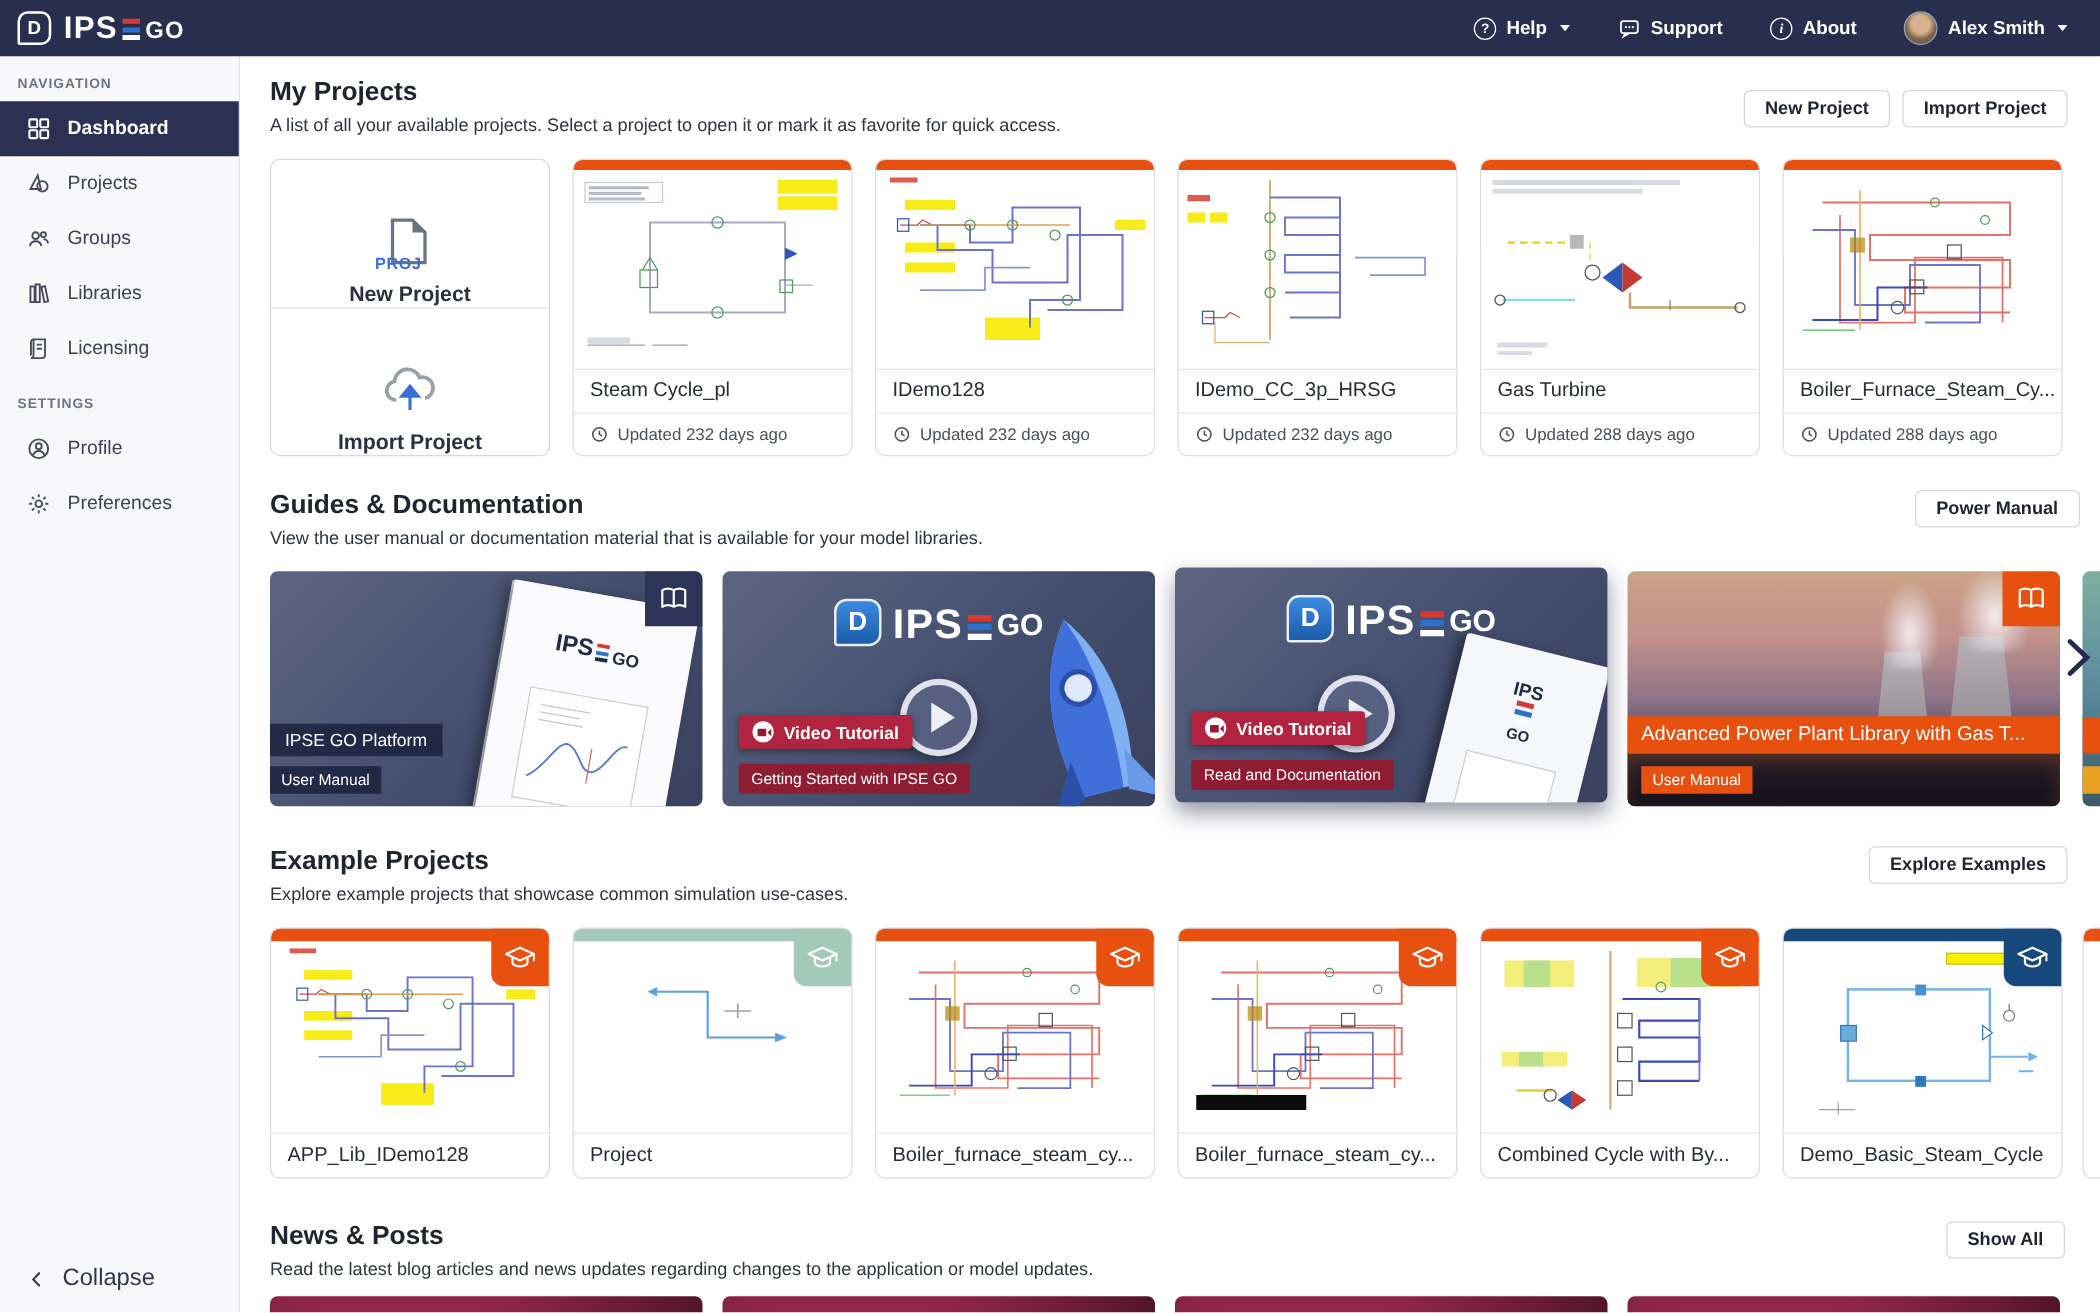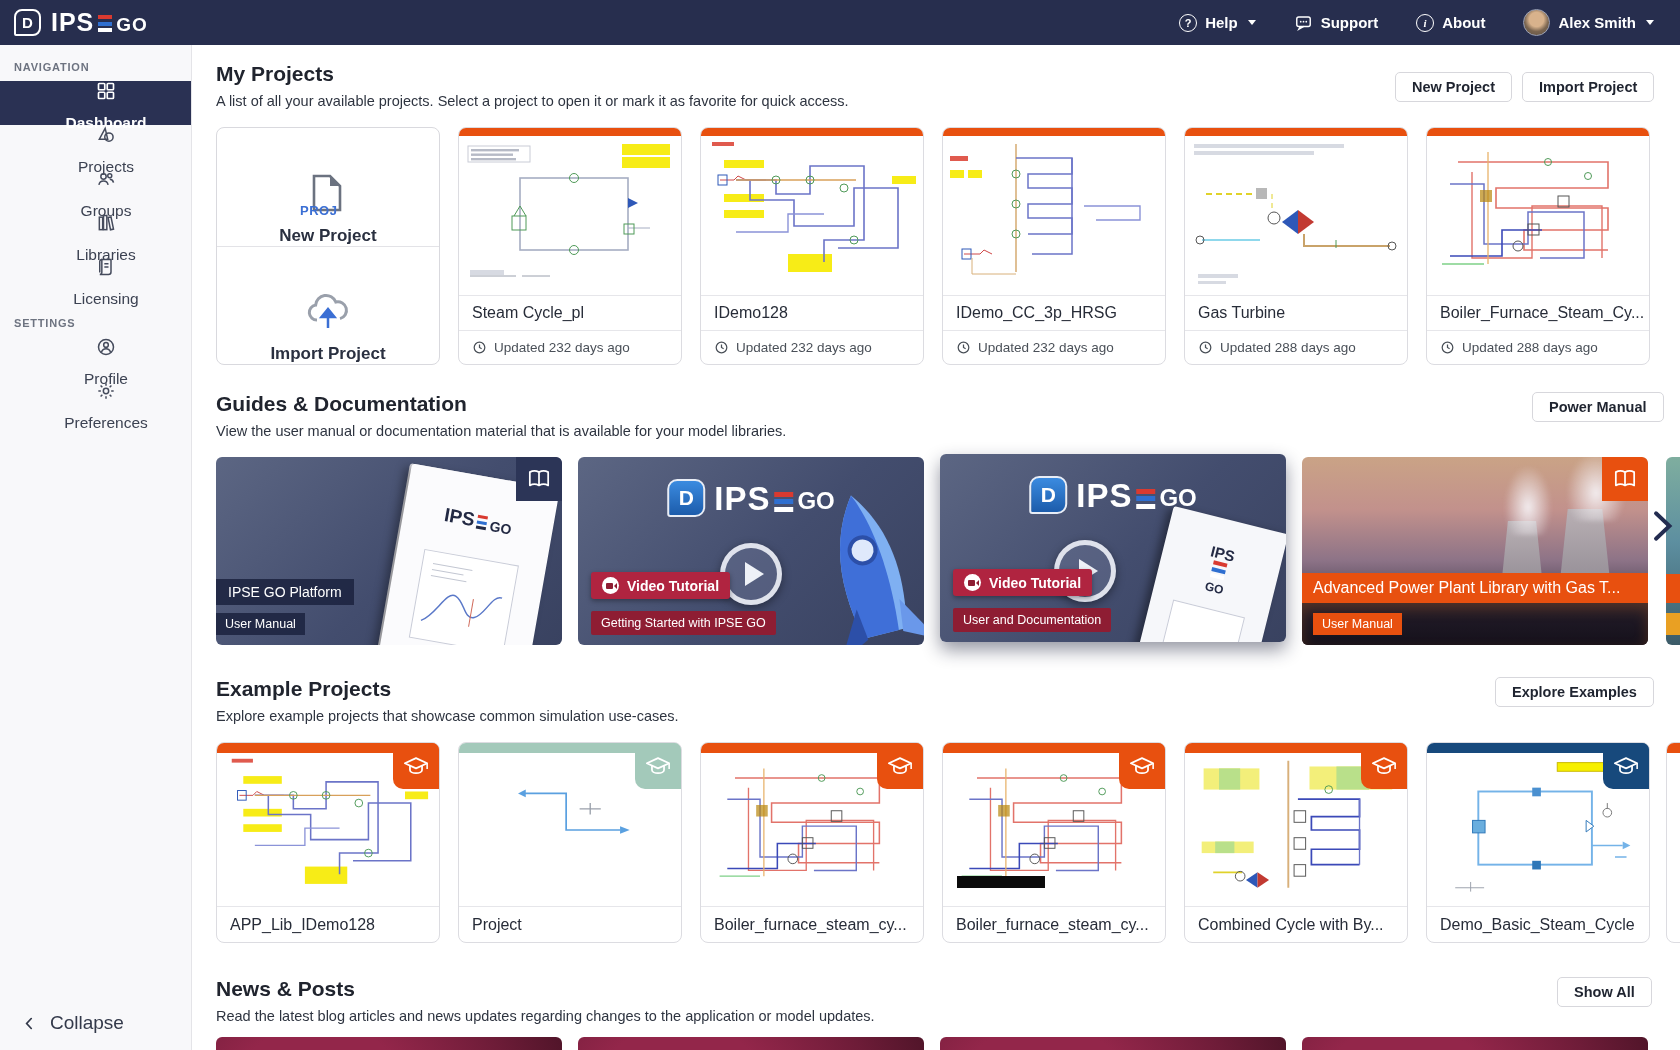--- a/index.html
+++ b/index.html
@@ -32,21 +32,21 @@
     background:radial-gradient(circle at 50% 38%, #d8b28c 0 36%, #7a6platform250 60%, #5d4f42 100%);
     background:radial-gradient(circle at 50% 38%, #d8b28c 0 36%, #7a6550 60%, #5d4f42 100%);
     border:1px solid #9aa0b5; }
 
   
   .sidebar { position:absolute; left:0; top:45px; width:192px; height:1005px;
     background:#f8f8fa; border-right:1px solid #e4e4e8; z-index:20; }
   .side-label { font-size:11px; font-weight:700; letter-spacing:.8px; color:#6d7380;
     padding:16px 0 8px 14px; }
   .side-item { display:flex; align-items:center; gap:13px; height:44px; padding-left:21px;
-    font-size:15.5px; color:#3c4252; cursor:pointer;flex-direction:column; }
+    font-size:15.5px; color:#3c4252; cursor:pointer; }
   .side-item svg { flex:0 0 auto; }
   .side-item.active { background:#2a3153; color:#fff; font-weight:700; }
   .side-item.active svg { stroke:#fff; }
   .collapse { position:absolute; left:21px; bottom:16px; display:flex; align-items:center;
     gap:12px; font-size:19px; color:#33394a; cursor:pointer; }
 
   
   main { position:absolute; left:192px; top:45px; width:1488px; height:1005px; background:#fff; overflow:hidden; }
   .sec-title { position:absolute; left:24px; font-size:21px; font-weight:700; color:#20242e; }
   .sec-desc  { position:absolute; left:24px; font-size:14.5px; color:#2e3440; }
@@ -677,21 +677,21 @@
               <span class="go">GO</span>
             </span>
         </span>
         <span class="playbtn" style="left:42%">
             <i></i>
           </span>
         <span class="vbadge">
           <span class="camico"></span>
           <span>Video Tutorial</span>
         </span>
-        <span class="vcap">User and Documentation</span>
+        <span class="vcap">Read and Documentation</span>
       </div>
 
       <div class="gcard gphoto">
         <div class="tower" style="right:36px; top:52px"></div>
         <div class="tower" style="right:104px; top:64px; width:44px; height:76px"></div>
         <div class="steam" style="right:22px; top:-6px"></div>
         <div class="steam" style="right:96px; top:8px; width:48px"></div>
         <div class="citylights"></div>
         <div class="corner-badge orange">
           <svg class="icon" width="26" height="22">

